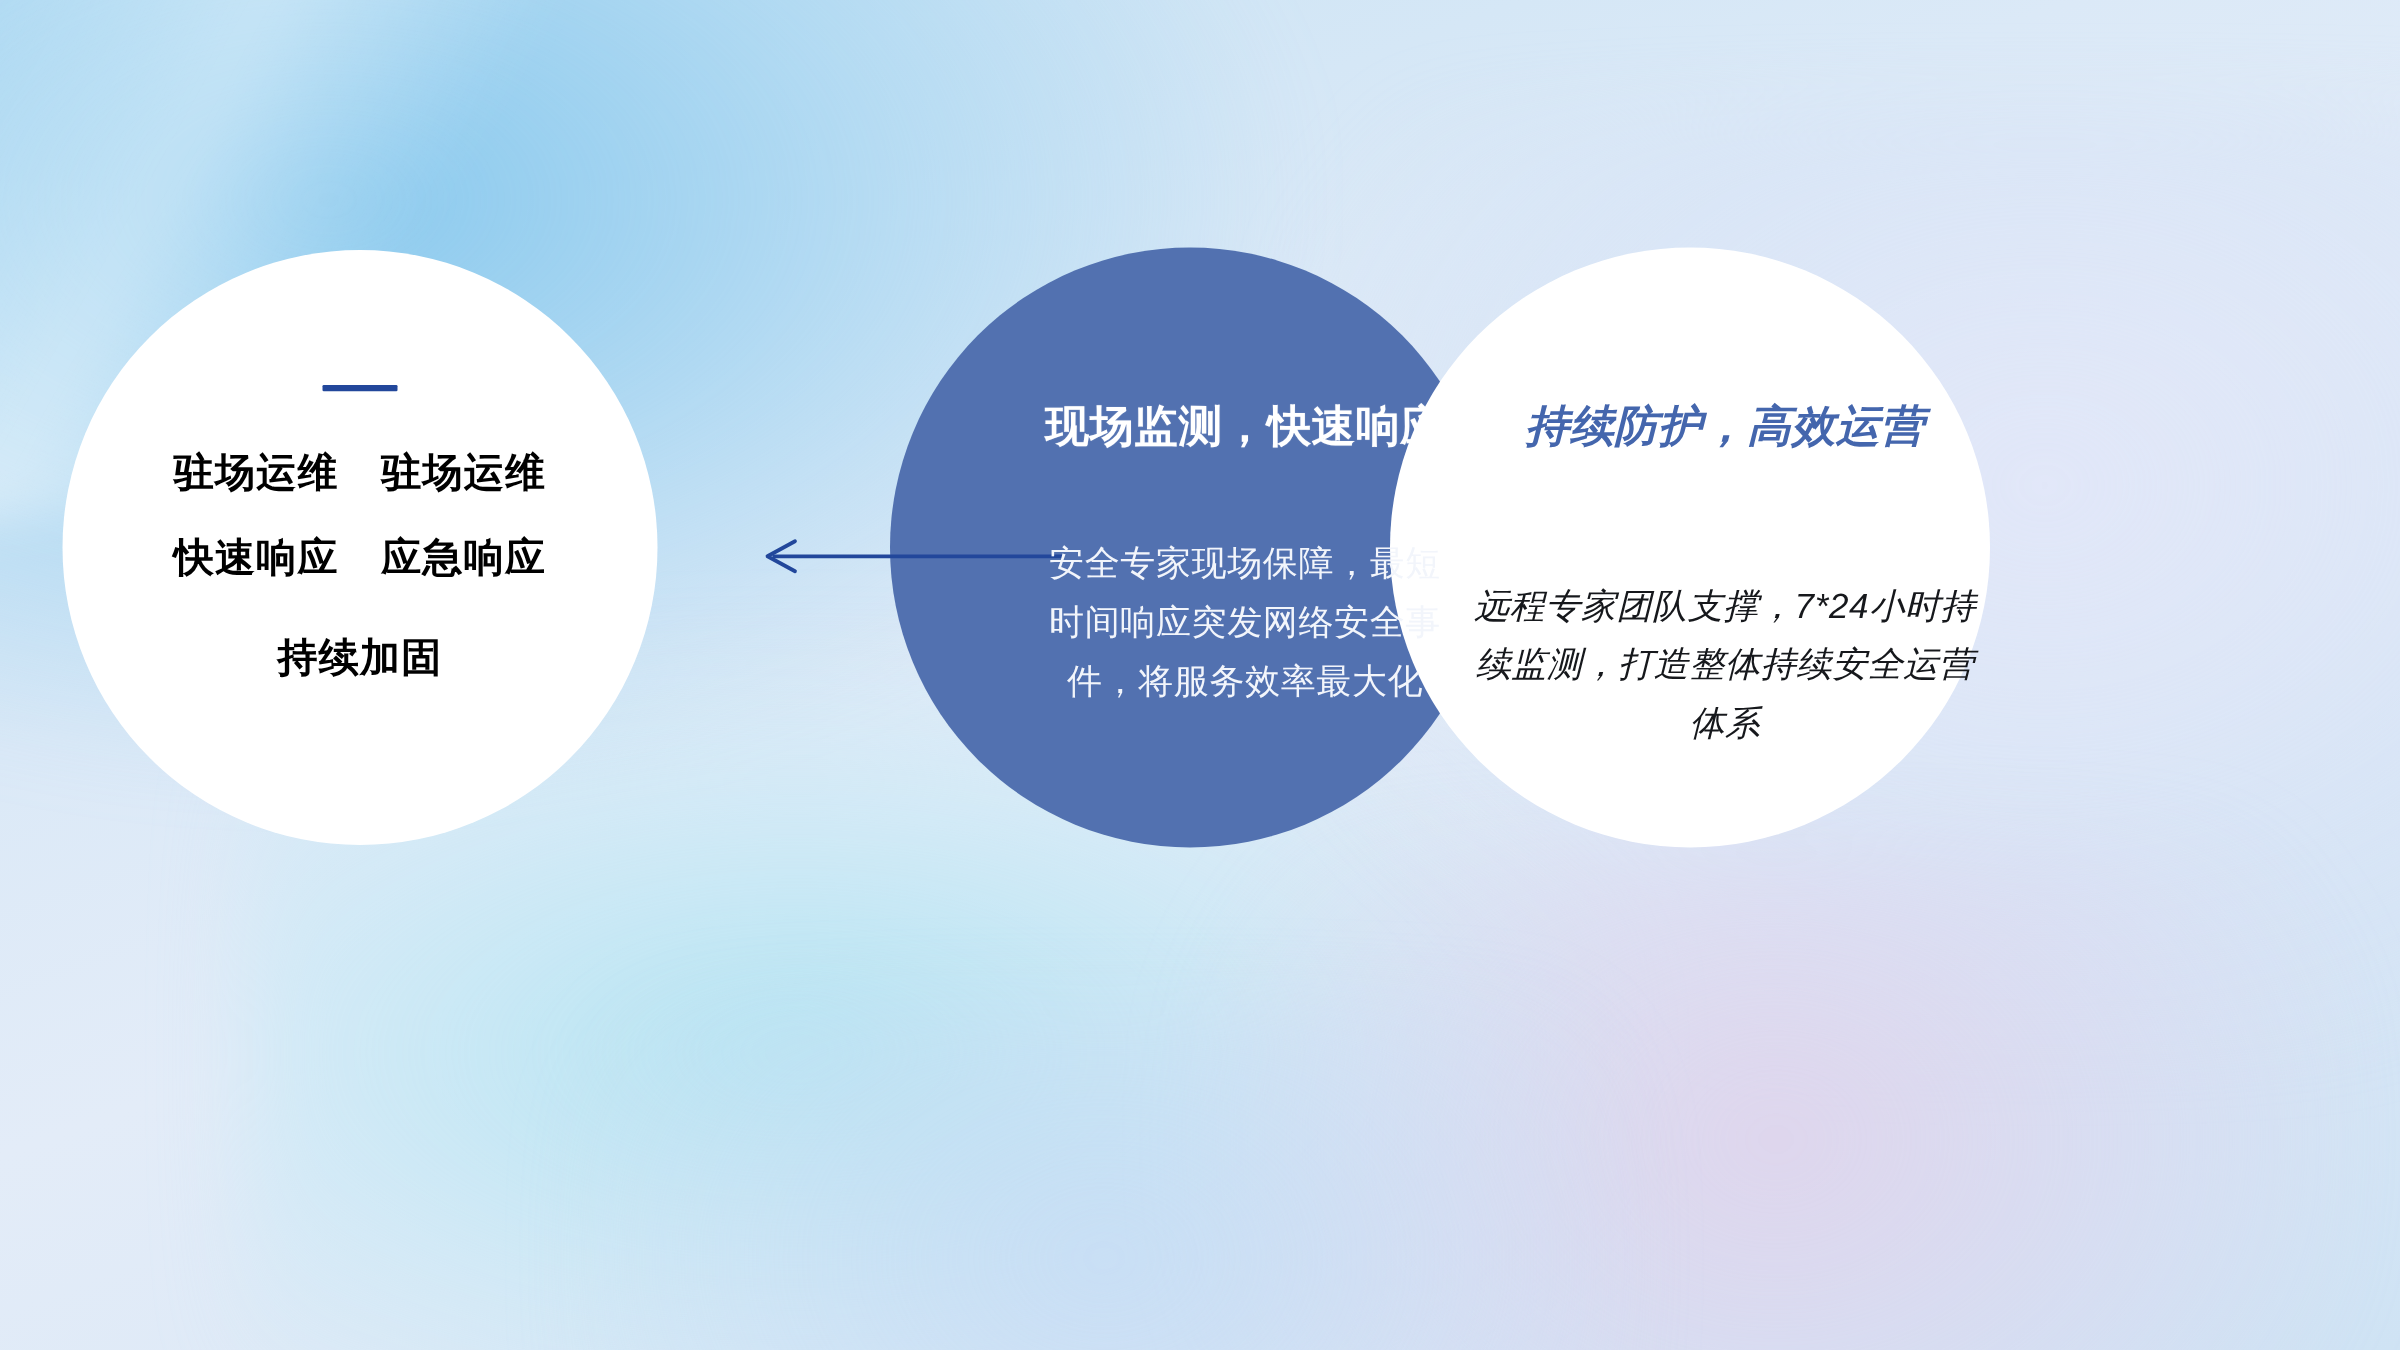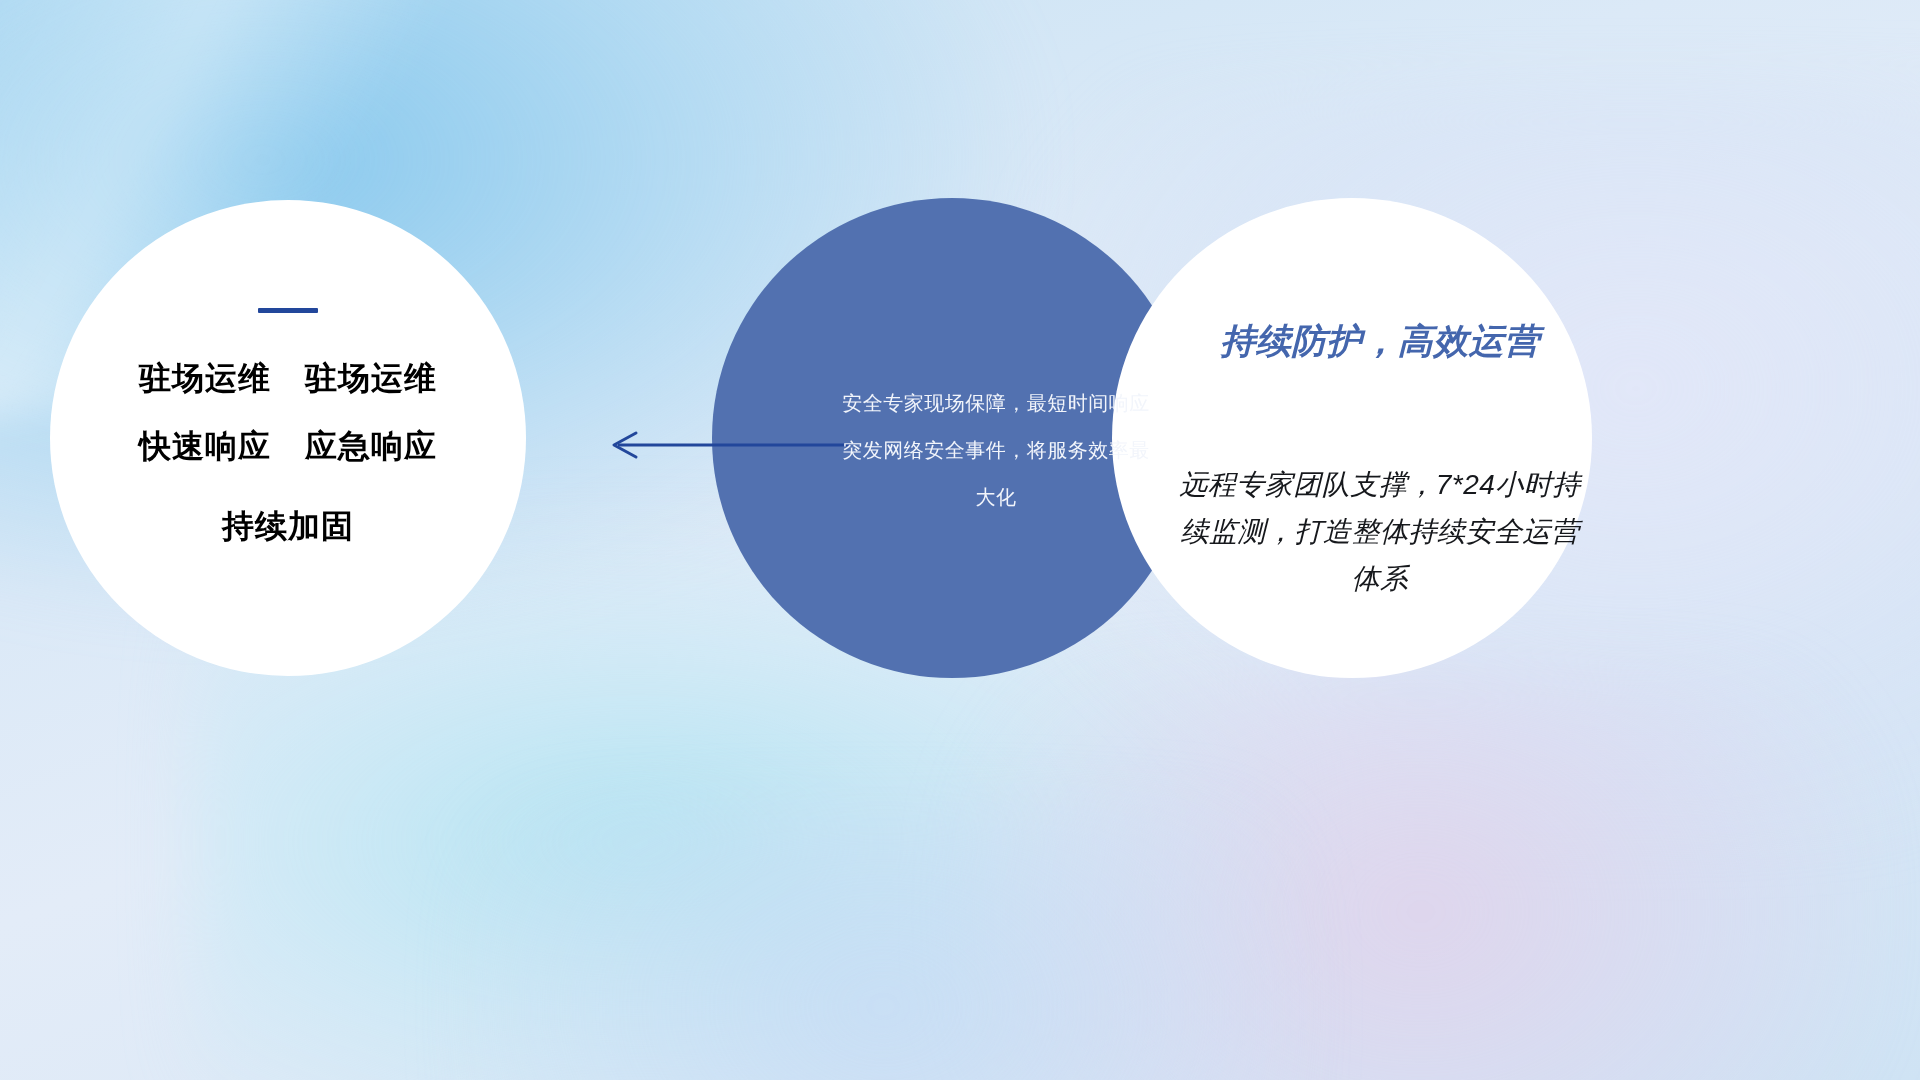--- a/index.html
+++ b/index.html
@@ -189,21 +189,21 @@
     font-size: 35px;
     letter-spacing: 0.5px;
     white-space: nowrap;
     position: relative;
     left: 44px;
     text-shadow: 0 0 1px rgba(255,255,255,0.35);
   }
   .mid-body {
     margin-top: 62px;
     color: #f2f5fb;
-    font-size: 20px;
+    font-size: 28px;
     line-height: 47px;
     text-align: center;
     width: 318px;
     position: relative;
     left: 44px;
     letter-spacing: 0.5px;
   }
 
   
   .right-content {
@@ -284,20 +284,21 @@
       <span>快速响应</span>
       <span>应急响应</span>
     </div>
 
     <div class="kw-row single">
       <span>持续加固</span>
     </div>
   </div>
 
   <div class="mid-content">
+    <div class="mid-title">现场监测，快速响应</div>
     <div class="mid-body">安全专家现场保障，最短时间响应突发网络安全事件，将服务效率最大化</div>
   </div>
 
   <div class="right-content">
     <div class="right-title">持续防护，高效运营</div>
     <div class="right-body">远程专家团队支撑，7*24小时持续监测，打造整体持续安全运营体系</div>
   </div>
 
 </div>
 

